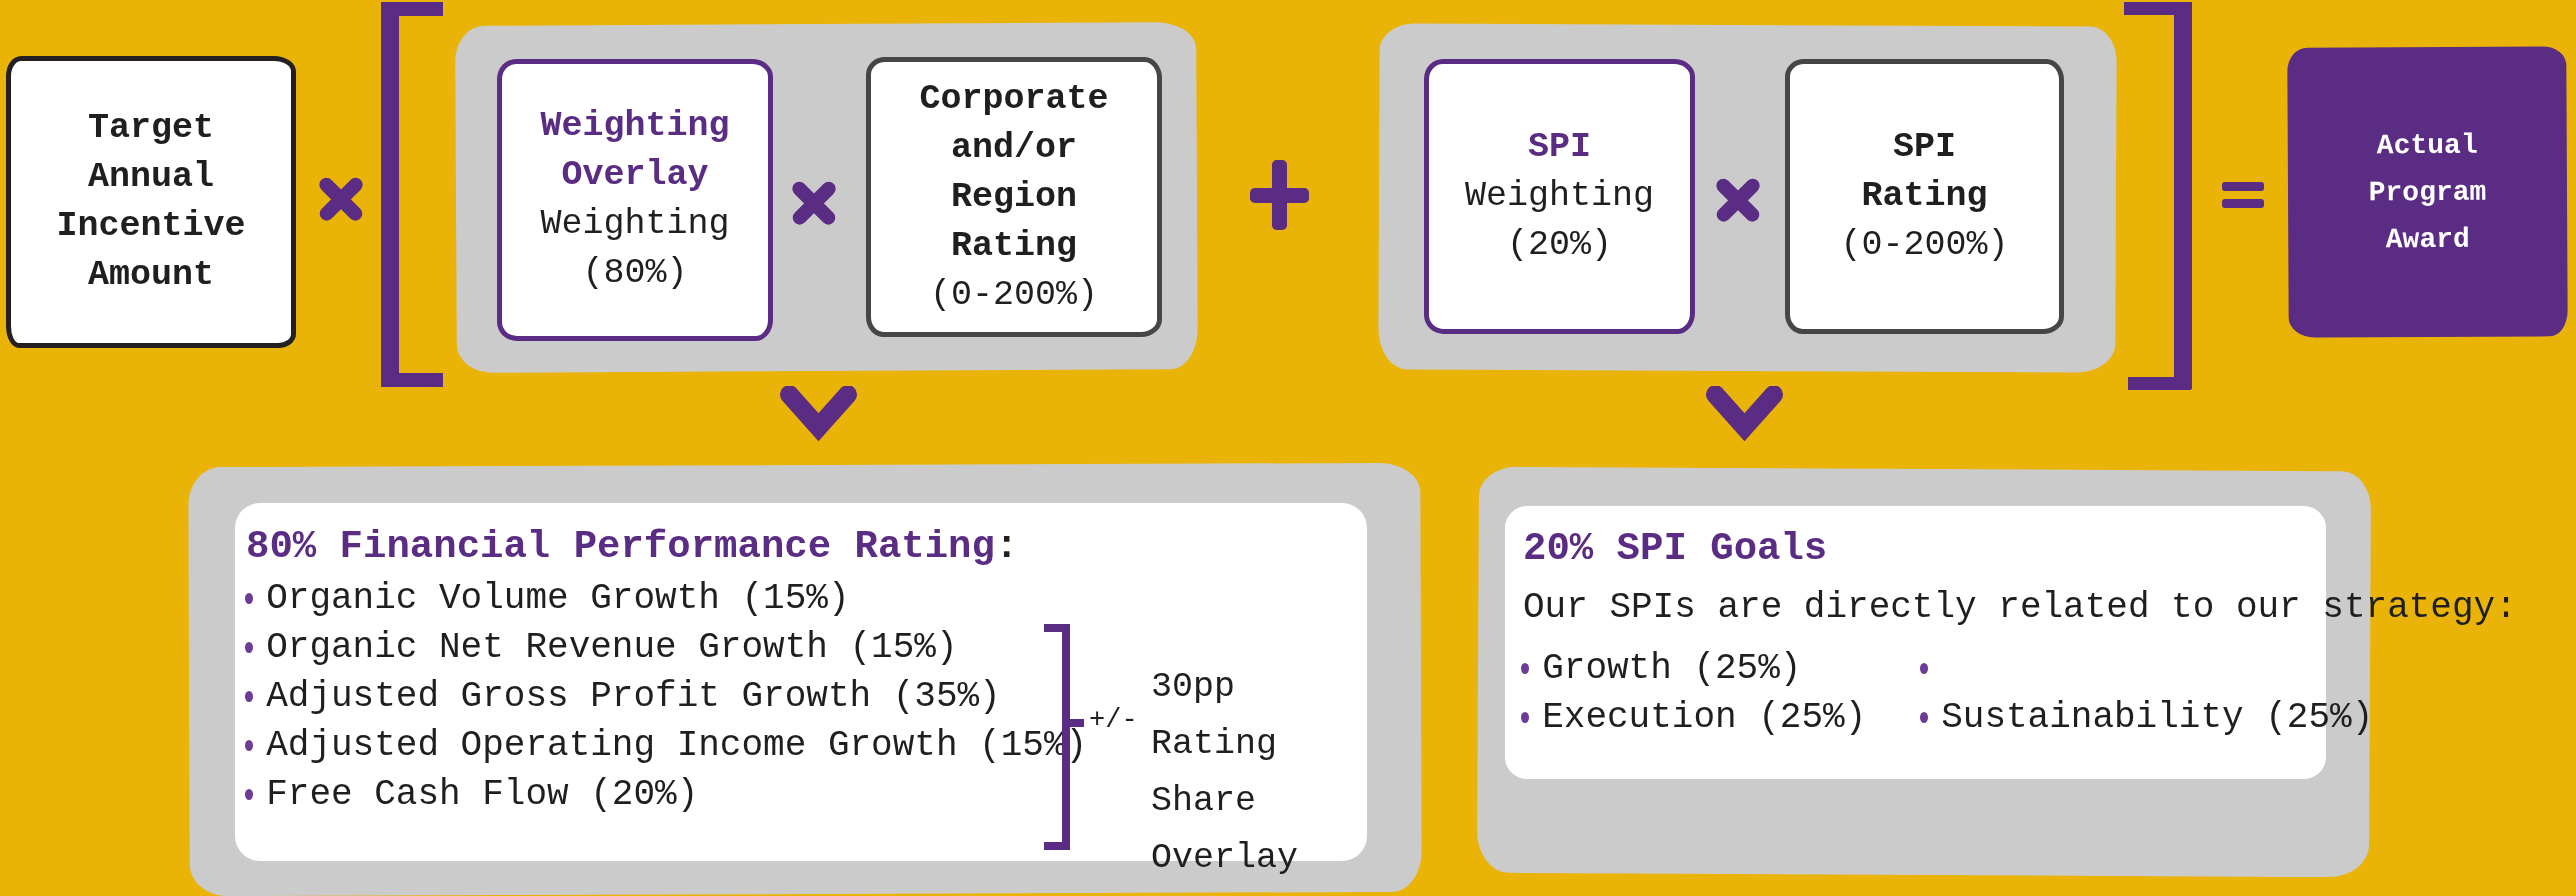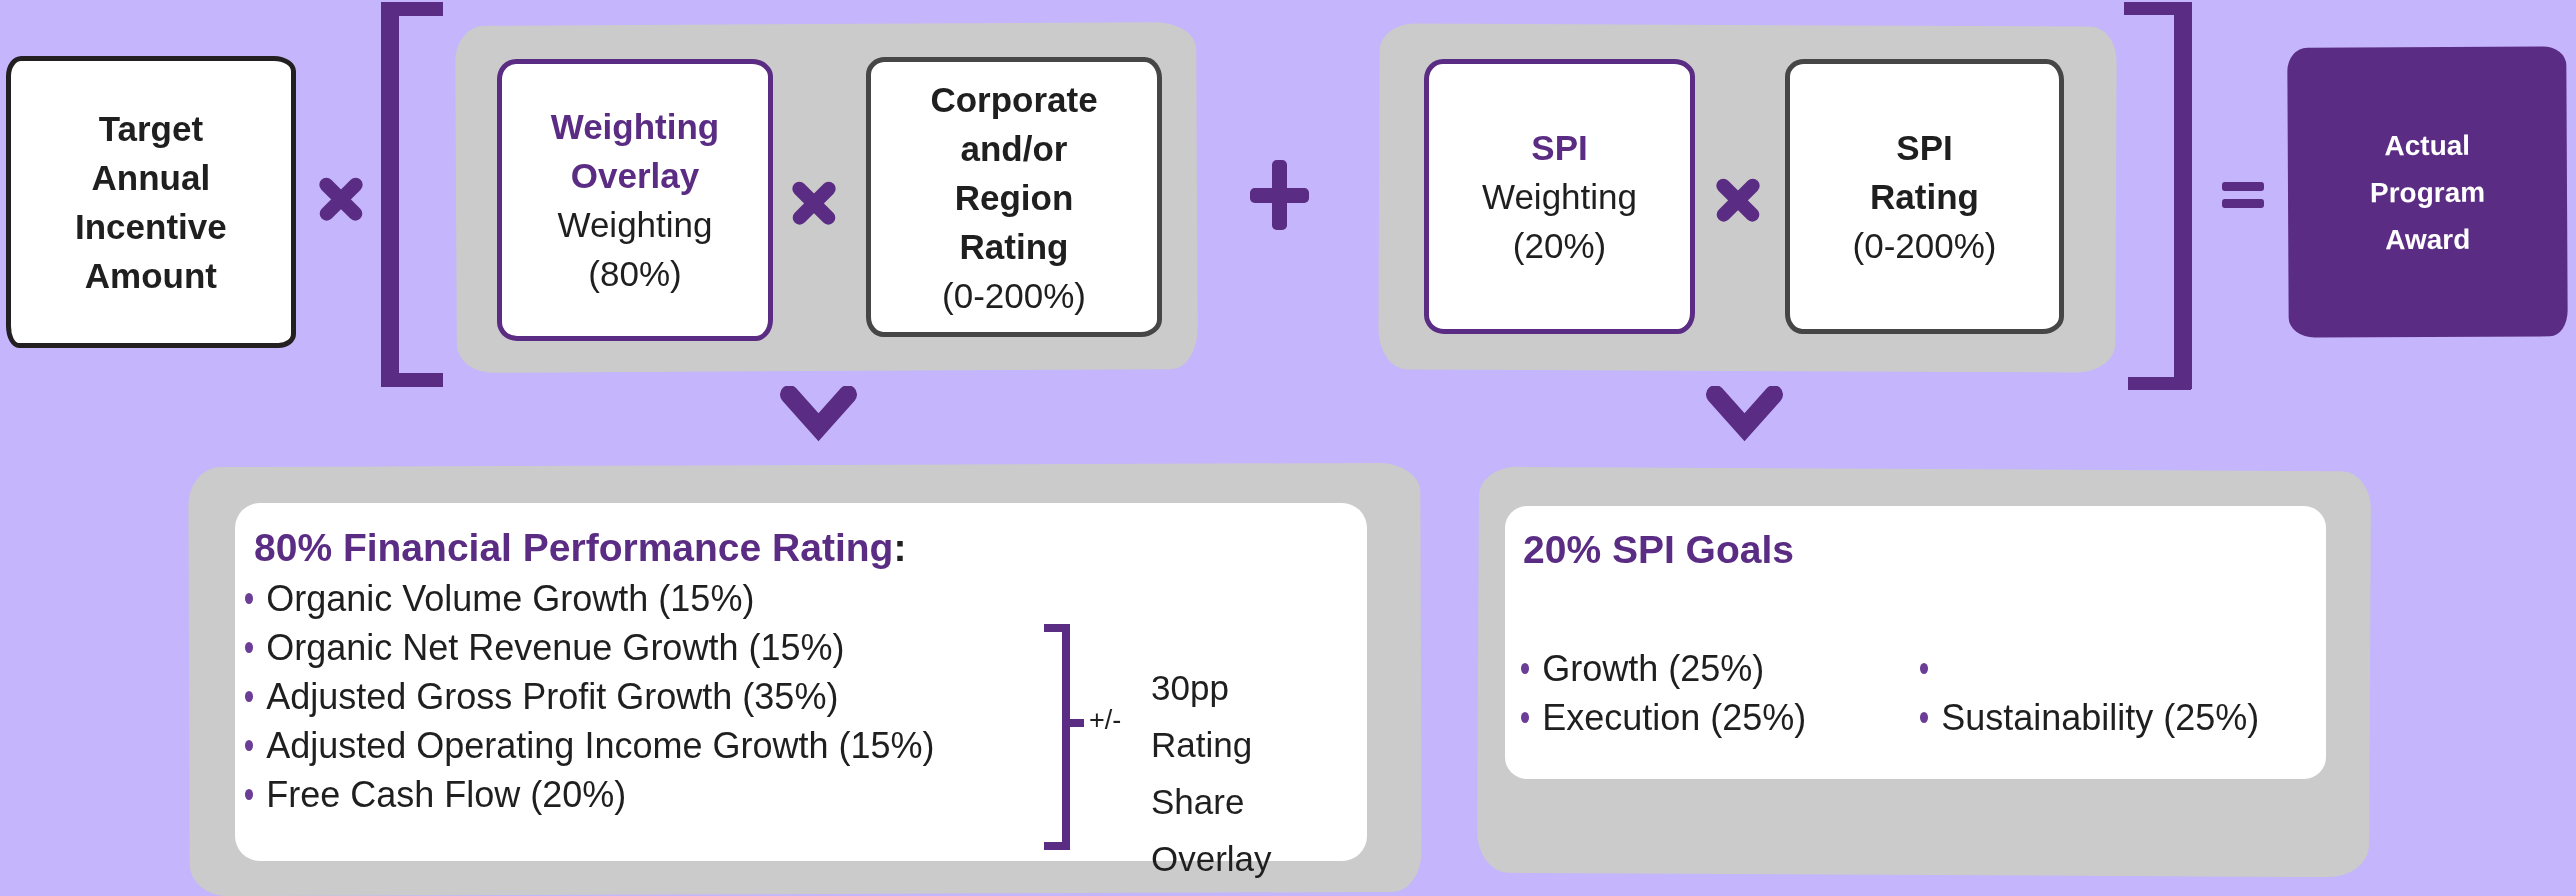--- a/index.html
+++ b/index.html
@@ -1,22 +1,22 @@
 <!DOCTYPE html>
 <html style="font-size:9.4px"><head>
 <meta charset="utf-8">
 <style>
   html,body{margin:0;padding:0;background:#ffffff;}
   #canvas{
     position:relative;
     width:2576px;
     height:896px;
-    background:#c4b5fd;
+    background:#eab308;
     overflow:hidden;
-    font-family:Liberation Sans, sans-serif;
+    font-family:Liberation Mono, monospace;
     color:#1f1f1f;
   }
   
   .blob{position:absolute;background:#cbcbcb;}
   .blob1{left:456px;top:23.5px;width:741px;height:347px;border-radius:29px 41px 26.4px 35px / 35px 26.4px 41px 29px;transform:rotate(-0.3deg);}
   .blob2{left:1379px;top:25px;width:737px;height:346px;border-radius:35px 26.4px 38px 29px / 26.4px 35px 29px 41px;transform:rotate(0.25deg);}
   .blob3{left:189px;top:465px;width:1232px;height:429px;border-radius:32px 41px 29px 38px / 38px 29px 41px 32px;transform:rotate(-0.2deg);}
   .blob4{left:1478px;top:469px;width:892px;height:406px;border-radius:38px 29px 41px 32px / 29px 38px 32px 41px;transform:rotate(0.3deg);}
   
   .fbox{
@@ -160,21 +160,21 @@
   </div>
 
   <svg class="chev" style="left:780px;top:386px;" viewBox="0 0 132 100">
     <polyline points="16,14 66,70 116,14" fill="none" stroke="#5b2c83" stroke-width="32" stroke-linecap="round" stroke-linejoin="miter"></polyline>
   </svg>
   <svg class="chev" style="left:1706px;top:386px;" viewBox="0 0 132 100">
     <polyline points="16,14 66,70 116,14" fill="none" stroke="#5b2c83" stroke-width="32" stroke-linecap="round" stroke-linejoin="miter"></polyline>
   </svg>
 
   <div class="panel fin-panel"></div>
-  <div class="d-title" style="left:246px;top:526px;margin-left:8px;">
+  <div class="d-title" style="left:246px;top:526px;">
     <span>80% Financial Performance Rating</span><span class="colon">:</span>
   </div>
   <div class="blist" style="left:245px;top:574px;">
     <div class="brow">
       <span class="bdot"></span>
       <span class="btxt">Organic Volume Growth (15%)</span>
     </div>
     <div class="brow">
       <span class="bdot"></span>
       <span class="btxt">Organic Net Revenue Growth (15%)</span>
@@ -202,20 +202,21 @@
     <span>30pp</span>
     <span>Rating</span>
     <span>Share</span>
     <span>Overlay</span>
   </div>
 
   <div class="panel spi-panel"></div>
   <div class="d-title" style="left:1523px;top:528px;">
     <span>20% SPI Goals</span>
   </div>
+  <div class="intro" style="left:1523px;top:588px;">Our SPIs are directly related to our strategy:</div>
   <div class="blist" style="left:1521px;top:644px;">
     <div class="brow">
       <span class="bdot"></span>
       <span class="btxt">Growth (25%)</span>
     </div>
     <div class="brow">
       <span class="bdot"></span>
       <span class="btxt">Execution (25%)</span>
     </div>
   </div>

